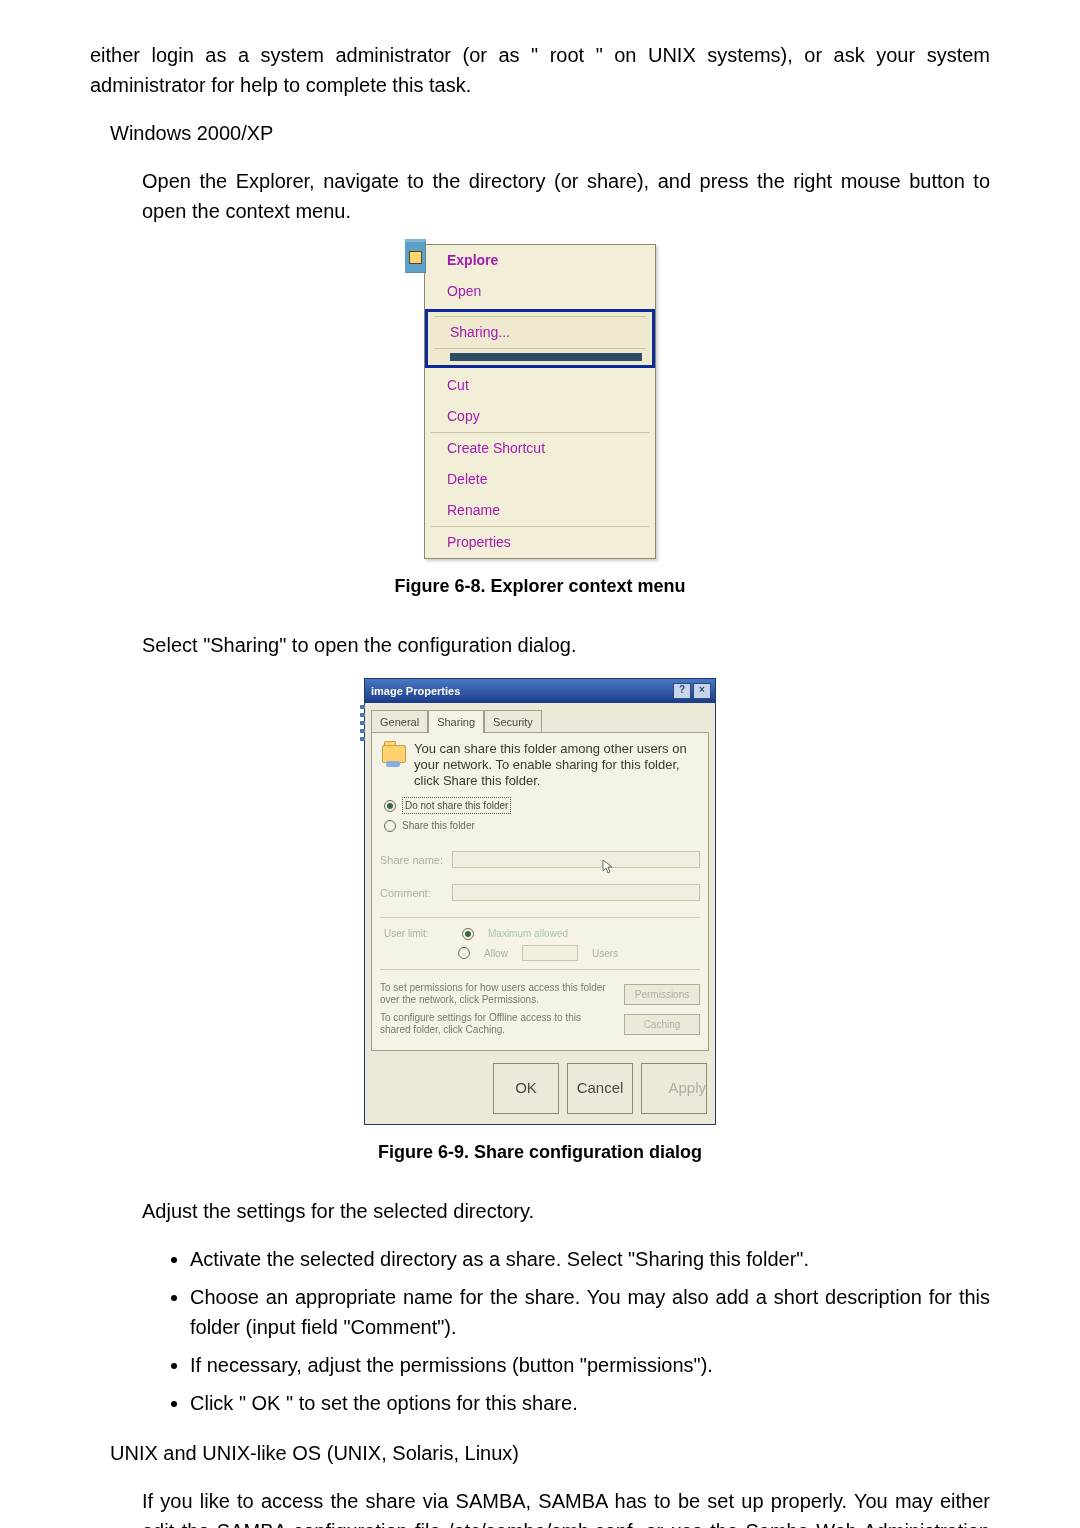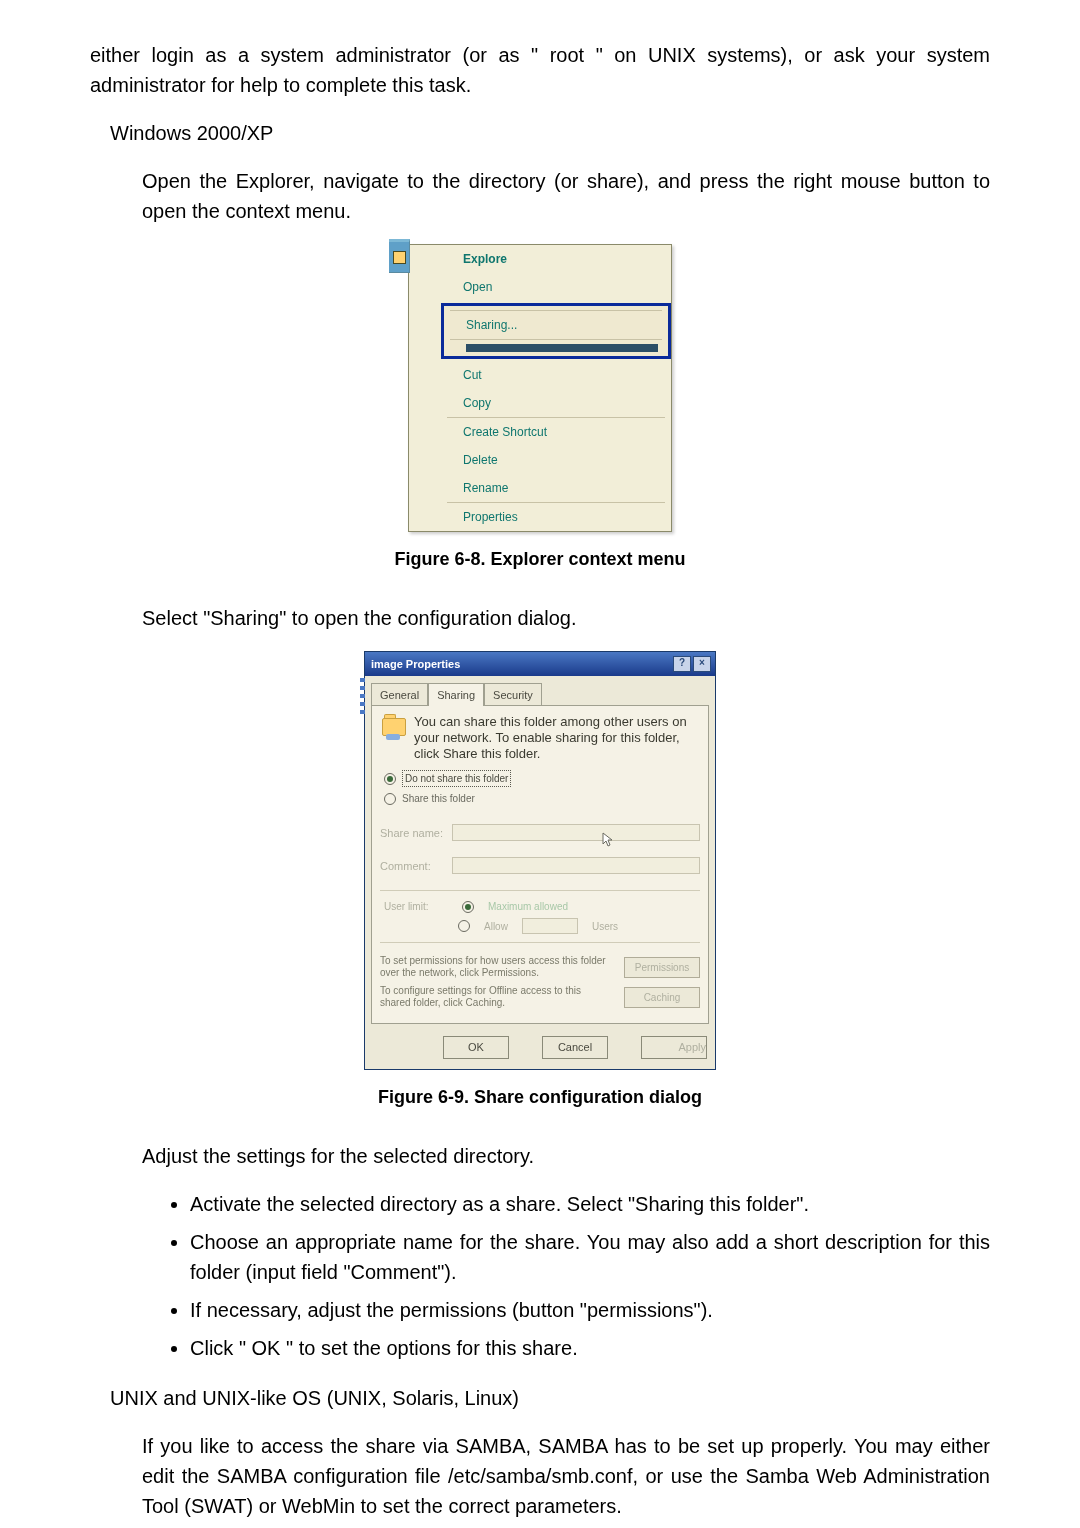--- a/index.html
+++ b/index.html
@@ -44,25 +44,24 @@
   .ctx-menu-wrap {
     display: flex;
     justify-content: center;
     margin: 8px 0 4px 0;
   }
   .ctx-menu {
     width: 230px;
     border: 1px solid #8a8a6a;
     background: #f2eed8;
     font-family: Tahoma, Verdana, sans-serif;
-    font-size: 12px;
-    color: #0f766e;
+    font-size: 14px;
+    color: #a21caf;
     position: relative;
     box-shadow: 2px 2px 3px rgba(0,0,0,.2);
-    padding-left: 32px;
   }
   .ctx-icon-col {
     position: absolute;
     left: -20px;
     top: -6px;
     width: 20px;
     height: 30px;
     background: #5fa0c8;
     border: 1px solid #5a8aa0;
     border-left: none;
@@ -208,22 +207,22 @@
     border: 1px solid #b0ac98; background: #ece9d8; color: #b0b0a0;
     padding: 2px 6px; font-size: 10px; min-width: 62px; text-align: center;
   }
   .dlg-spin {
     width: 54px; height: 14px; border: 1px solid #c8c4b0; background: #f1eedd; display: inline-block;
   }
   .dlg-footer {
     display: flex; justify-content: flex-end; gap: 8px; padding: 6px 8px 10px 8px;
   }
   .dlg-footer .fbtn {
-    border: 1px solid #8a8a78; background: #ece9d8; padding: 2px 0;
-    width: 64px; text-align: center; font-size: 11px; color: #4a4a40; margin-left: 25px;
+    border: 1px solid #8a8a78; background: #ece9d8; padding: 13px 0;
+    width: 64px; text-align: center; font-size: 15px; color: #4a4a40;
   }
   .dlg-footer .fbtn.disabled { color: #b0b0a0; text-align: right; }
   .dlg-cursor {
     position: absolute; right: 94px; top: 126px; width: 12px; height: 16px;
   }
   .dlg-cursor svg { display: block; }
   .side-bits {
     position: absolute; left: -5px; top: 26px; width: 5px;
   }
   .side-bits div { width: 5px; height: 4px; background: #4a78c4; margin-bottom: 4px; }

